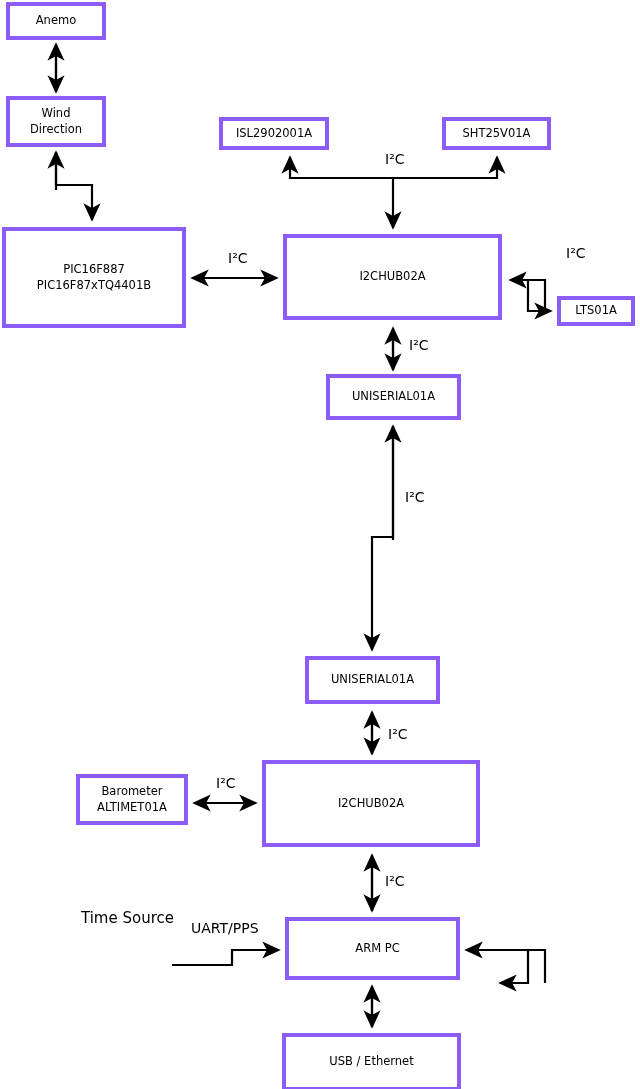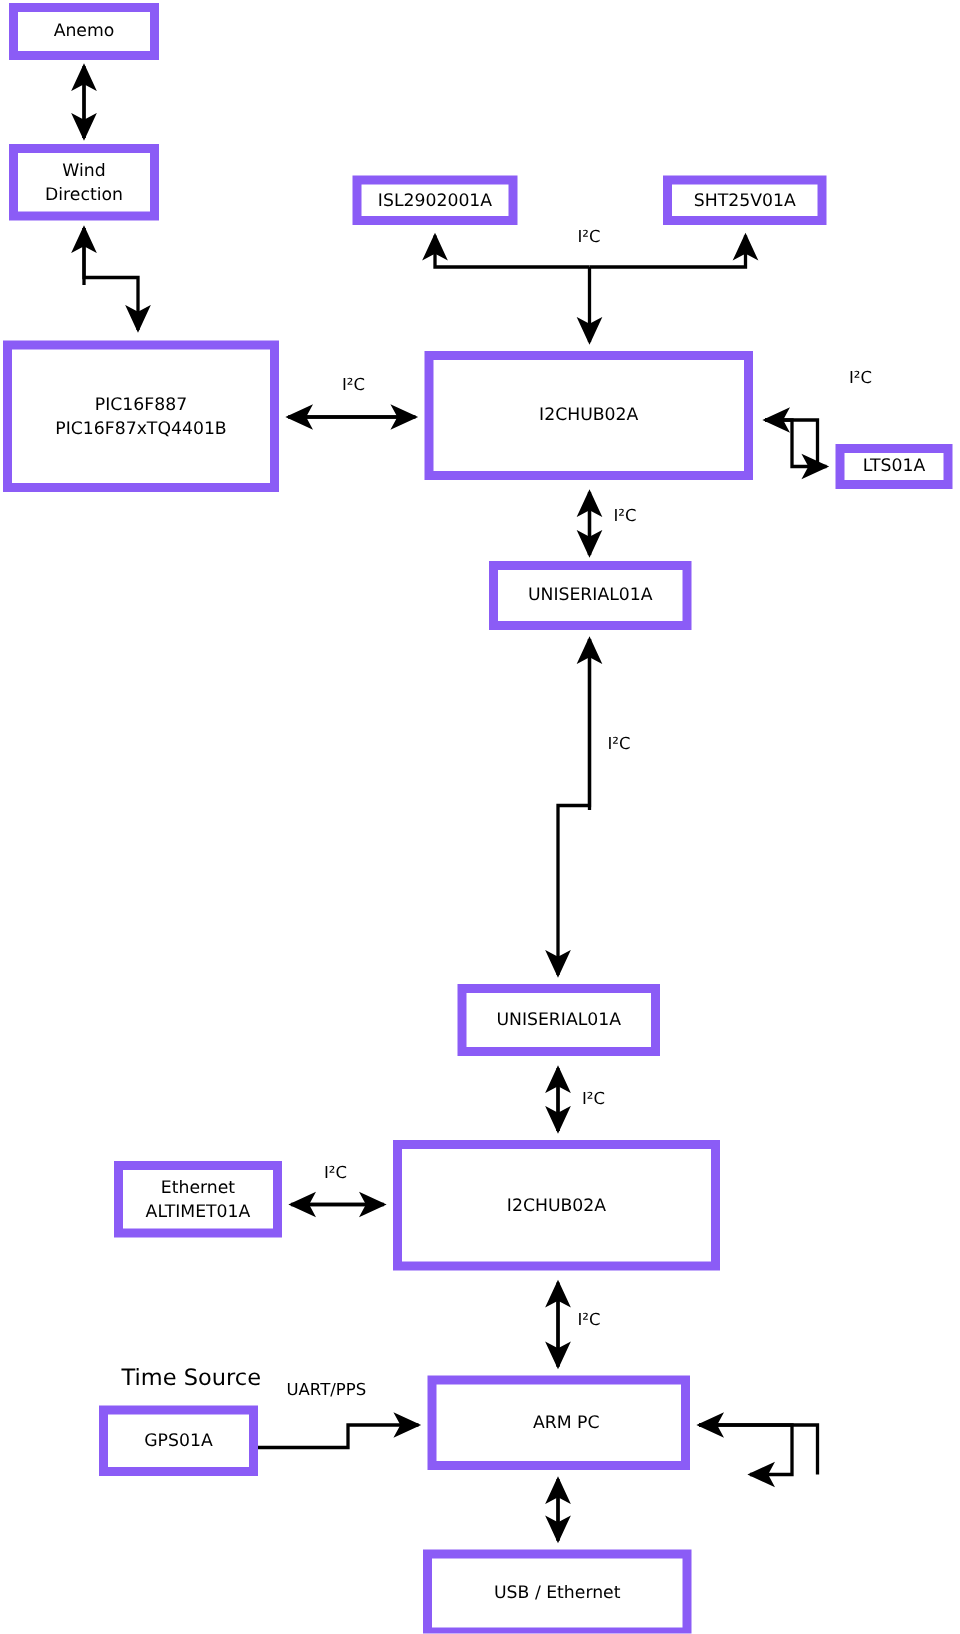--- a/index.html
+++ b/index.html
@@ -22,35 +22,35 @@
     position: absolute;
     left: 0;
     top: 0;
     width: 640px;
     height: 1089px;
   }
   .node {
     position: absolute;
     box-sizing: border-box;
     background: #ffffff;
-    border: 6px solid #8b5cf6;
+    border: 4px solid #8b5cf6;
     display: flex;
     align-items: center;
     justify-content: center;
     text-align: center;
     color: #000000;
     font-size: 11.5px;
     line-height: 1.35;
     z-index: 3;
     white-space: pre-line;
   }
   .edge-label {
     position: absolute;
     color: #000000;
-    font-size: 11px;
+    font-size: 14px;
     line-height: 1;
     white-space: nowrap;
     z-index: 4;
     background: transparent;
   }
   .free-label {
     position: absolute;
     color: #000000;
     font-size: 15px;
     line-height: 1;
@@ -120,21 +120,21 @@
   <div class="node" style="left:6px; top:96px; width:100px; height:51px;">
     <span>Wind
 Direction</span>
   </div>
 
   <div class="node" style="left:2px; top:227px; width:184px; height:101px;">
     <span>PIC16F887
 PIC16F87xTQ4401B</span>
   </div>
 
-  <div class="node" style="left:235px; top:117px; width:110px; height:33px;">
+  <div class="node" style="left:219px; top:117px; width:110px; height:33px;">
     <span>ISL2902001A</span>
   </div>
 
   <div class="node" style="left:442px; top:117px; width:109px; height:33px;">
     <span>SHT25V01A</span>
   </div>
 
   <div class="node" style="left:283px; top:234px; width:219px; height:86px;">
     <span>I2CHUB02A</span>
   </div>
@@ -149,27 +149,24 @@
 
   <div class="node" style="left:305px; top:656px; width:135px; height:48px;">
     <span>UNISERIAL01A</span>
   </div>
 
   <div class="node" style="left:262px; top:760px; width:218px; height:87px;">
     <span>I2CHUB02A</span>
   </div>
 
   <div class="node" style="left:76px; top:774px; width:112px; height:51px;">
-    <span>Ethernet
+    <span>Barometer
 ALTIMET01A</span>
   </div>
 
-  <div class="node" style="left:66px; top:937px; width:106px; height:47px;">
-    <span>GPS01A</span>
-  </div>
 
   <div class="node" style="left:285px; top:917px; width:175px; height:63px;padding-left:10px;">
     <span>ARM PC</span>
   </div>
 
 
   <div class="node" style="left:282px; top:1033px; width:179px; height:58px;">
     <span>USB / Ethernet</span>
   </div>
 

